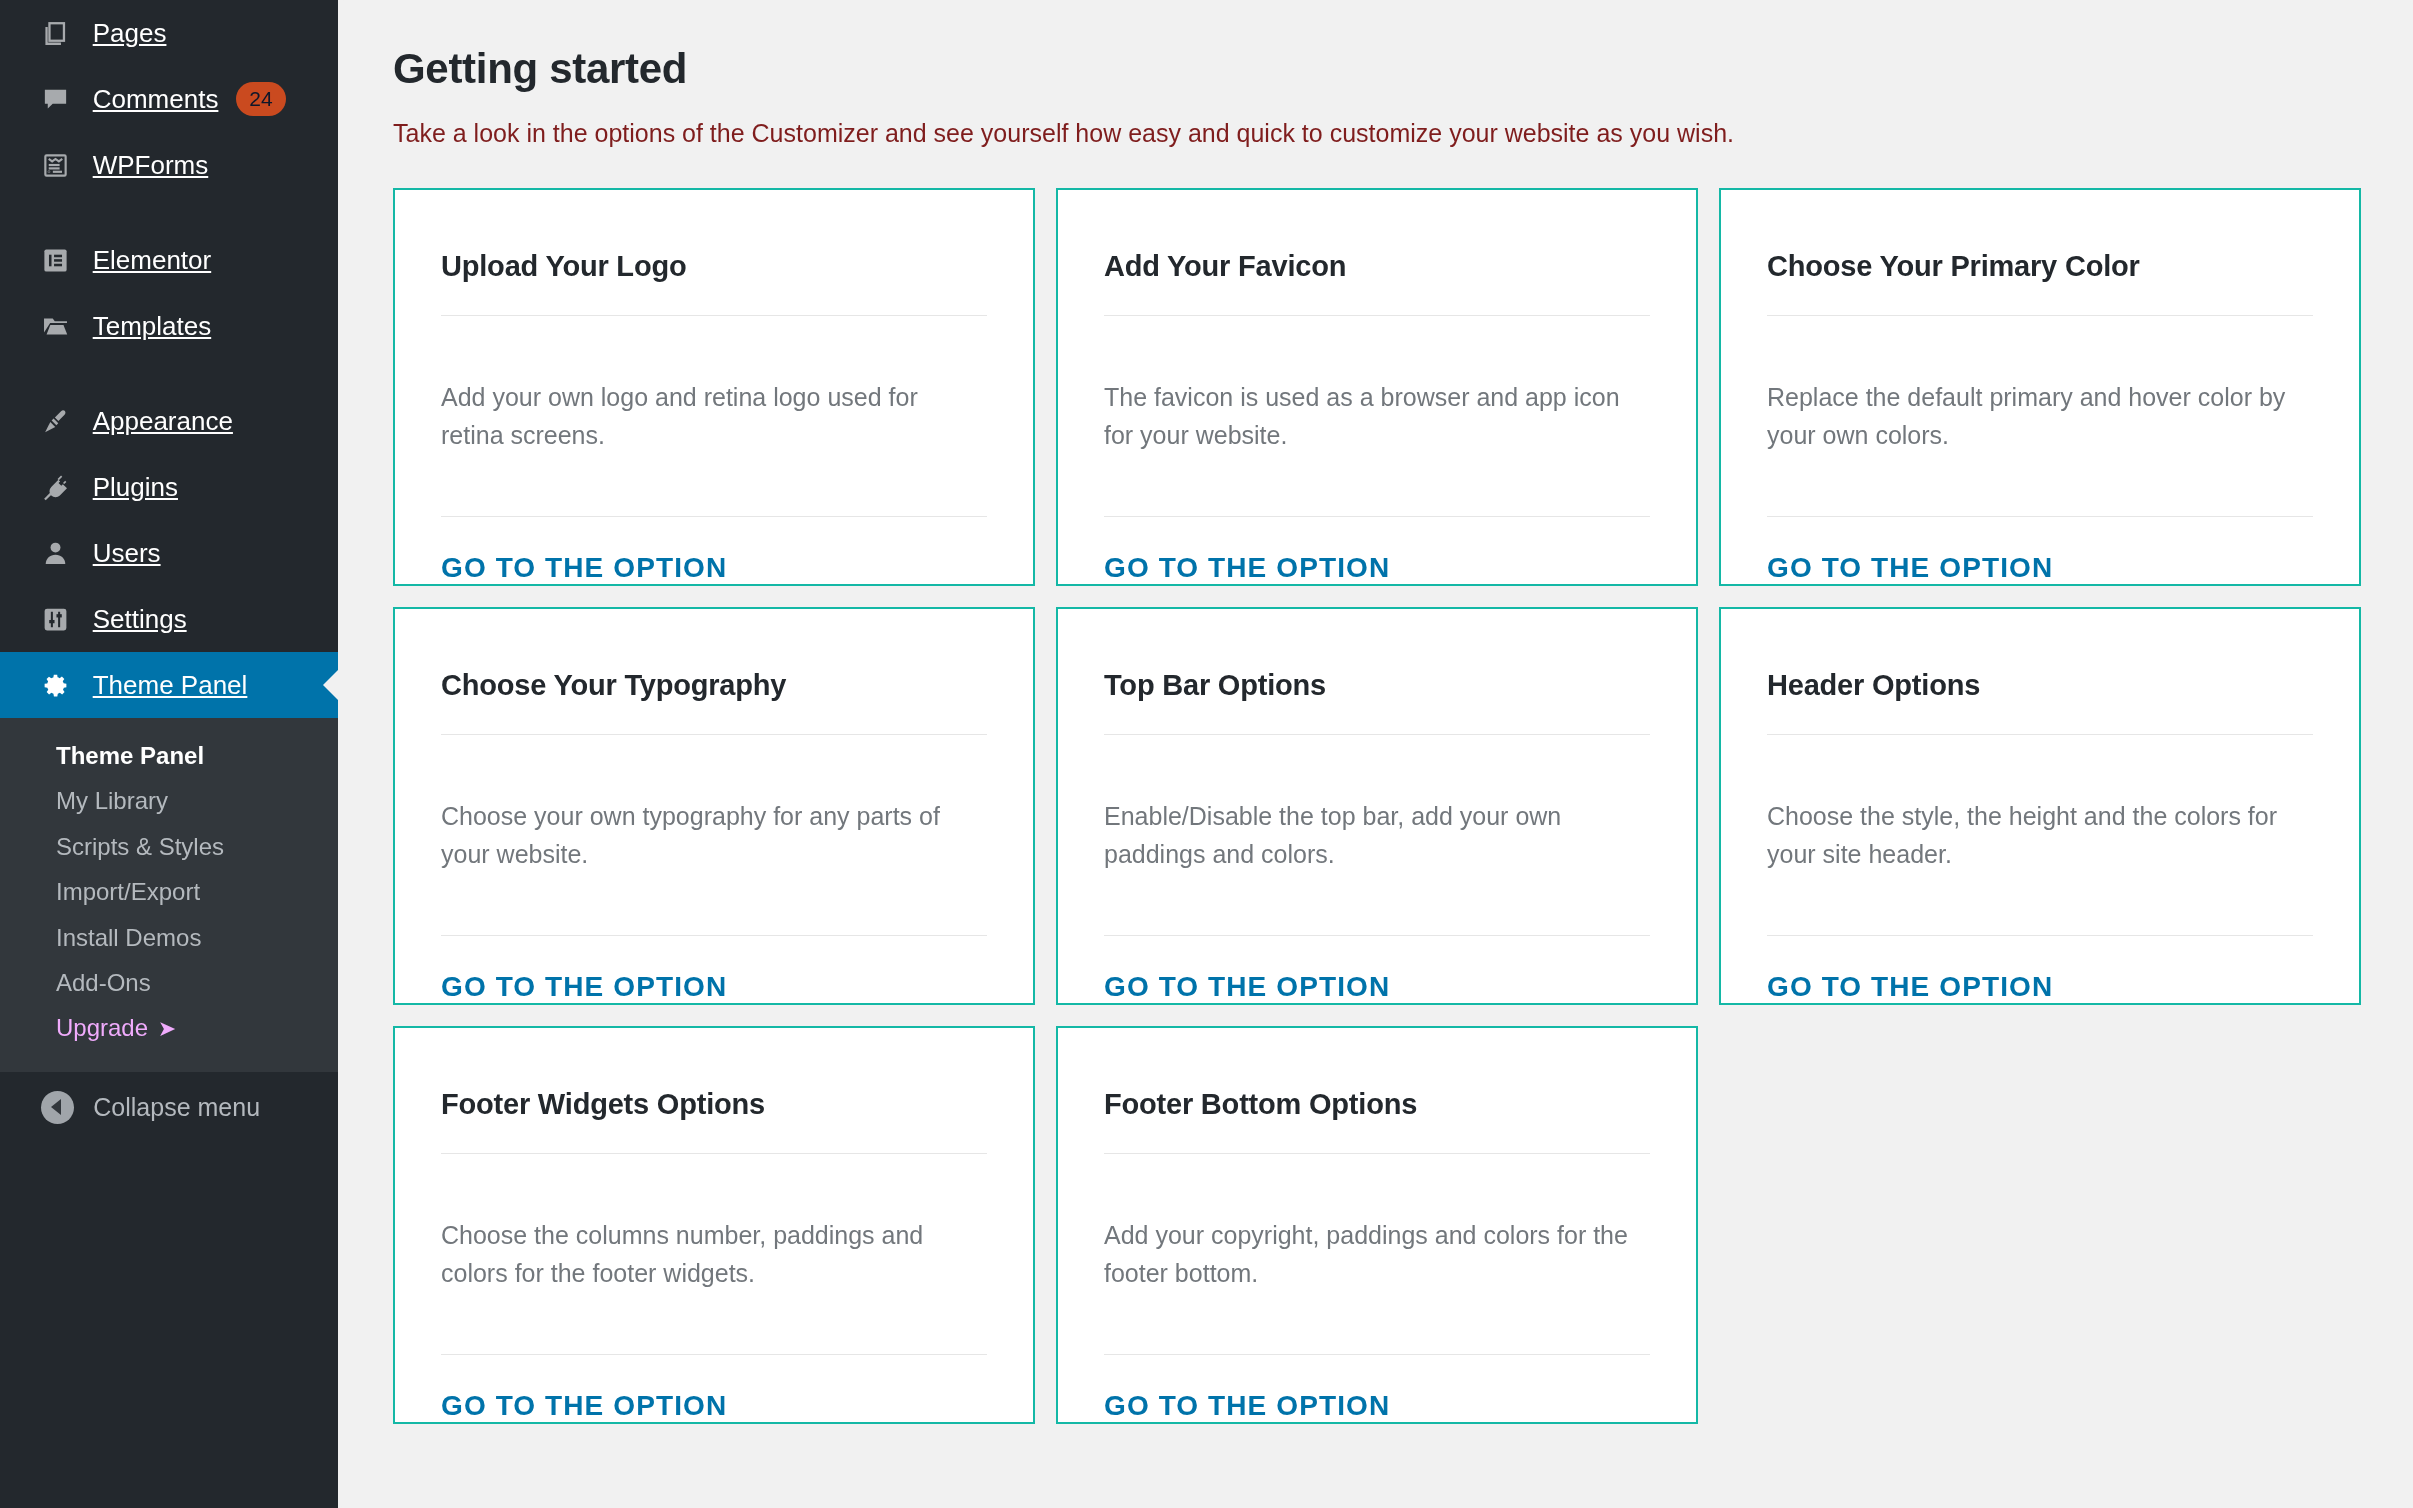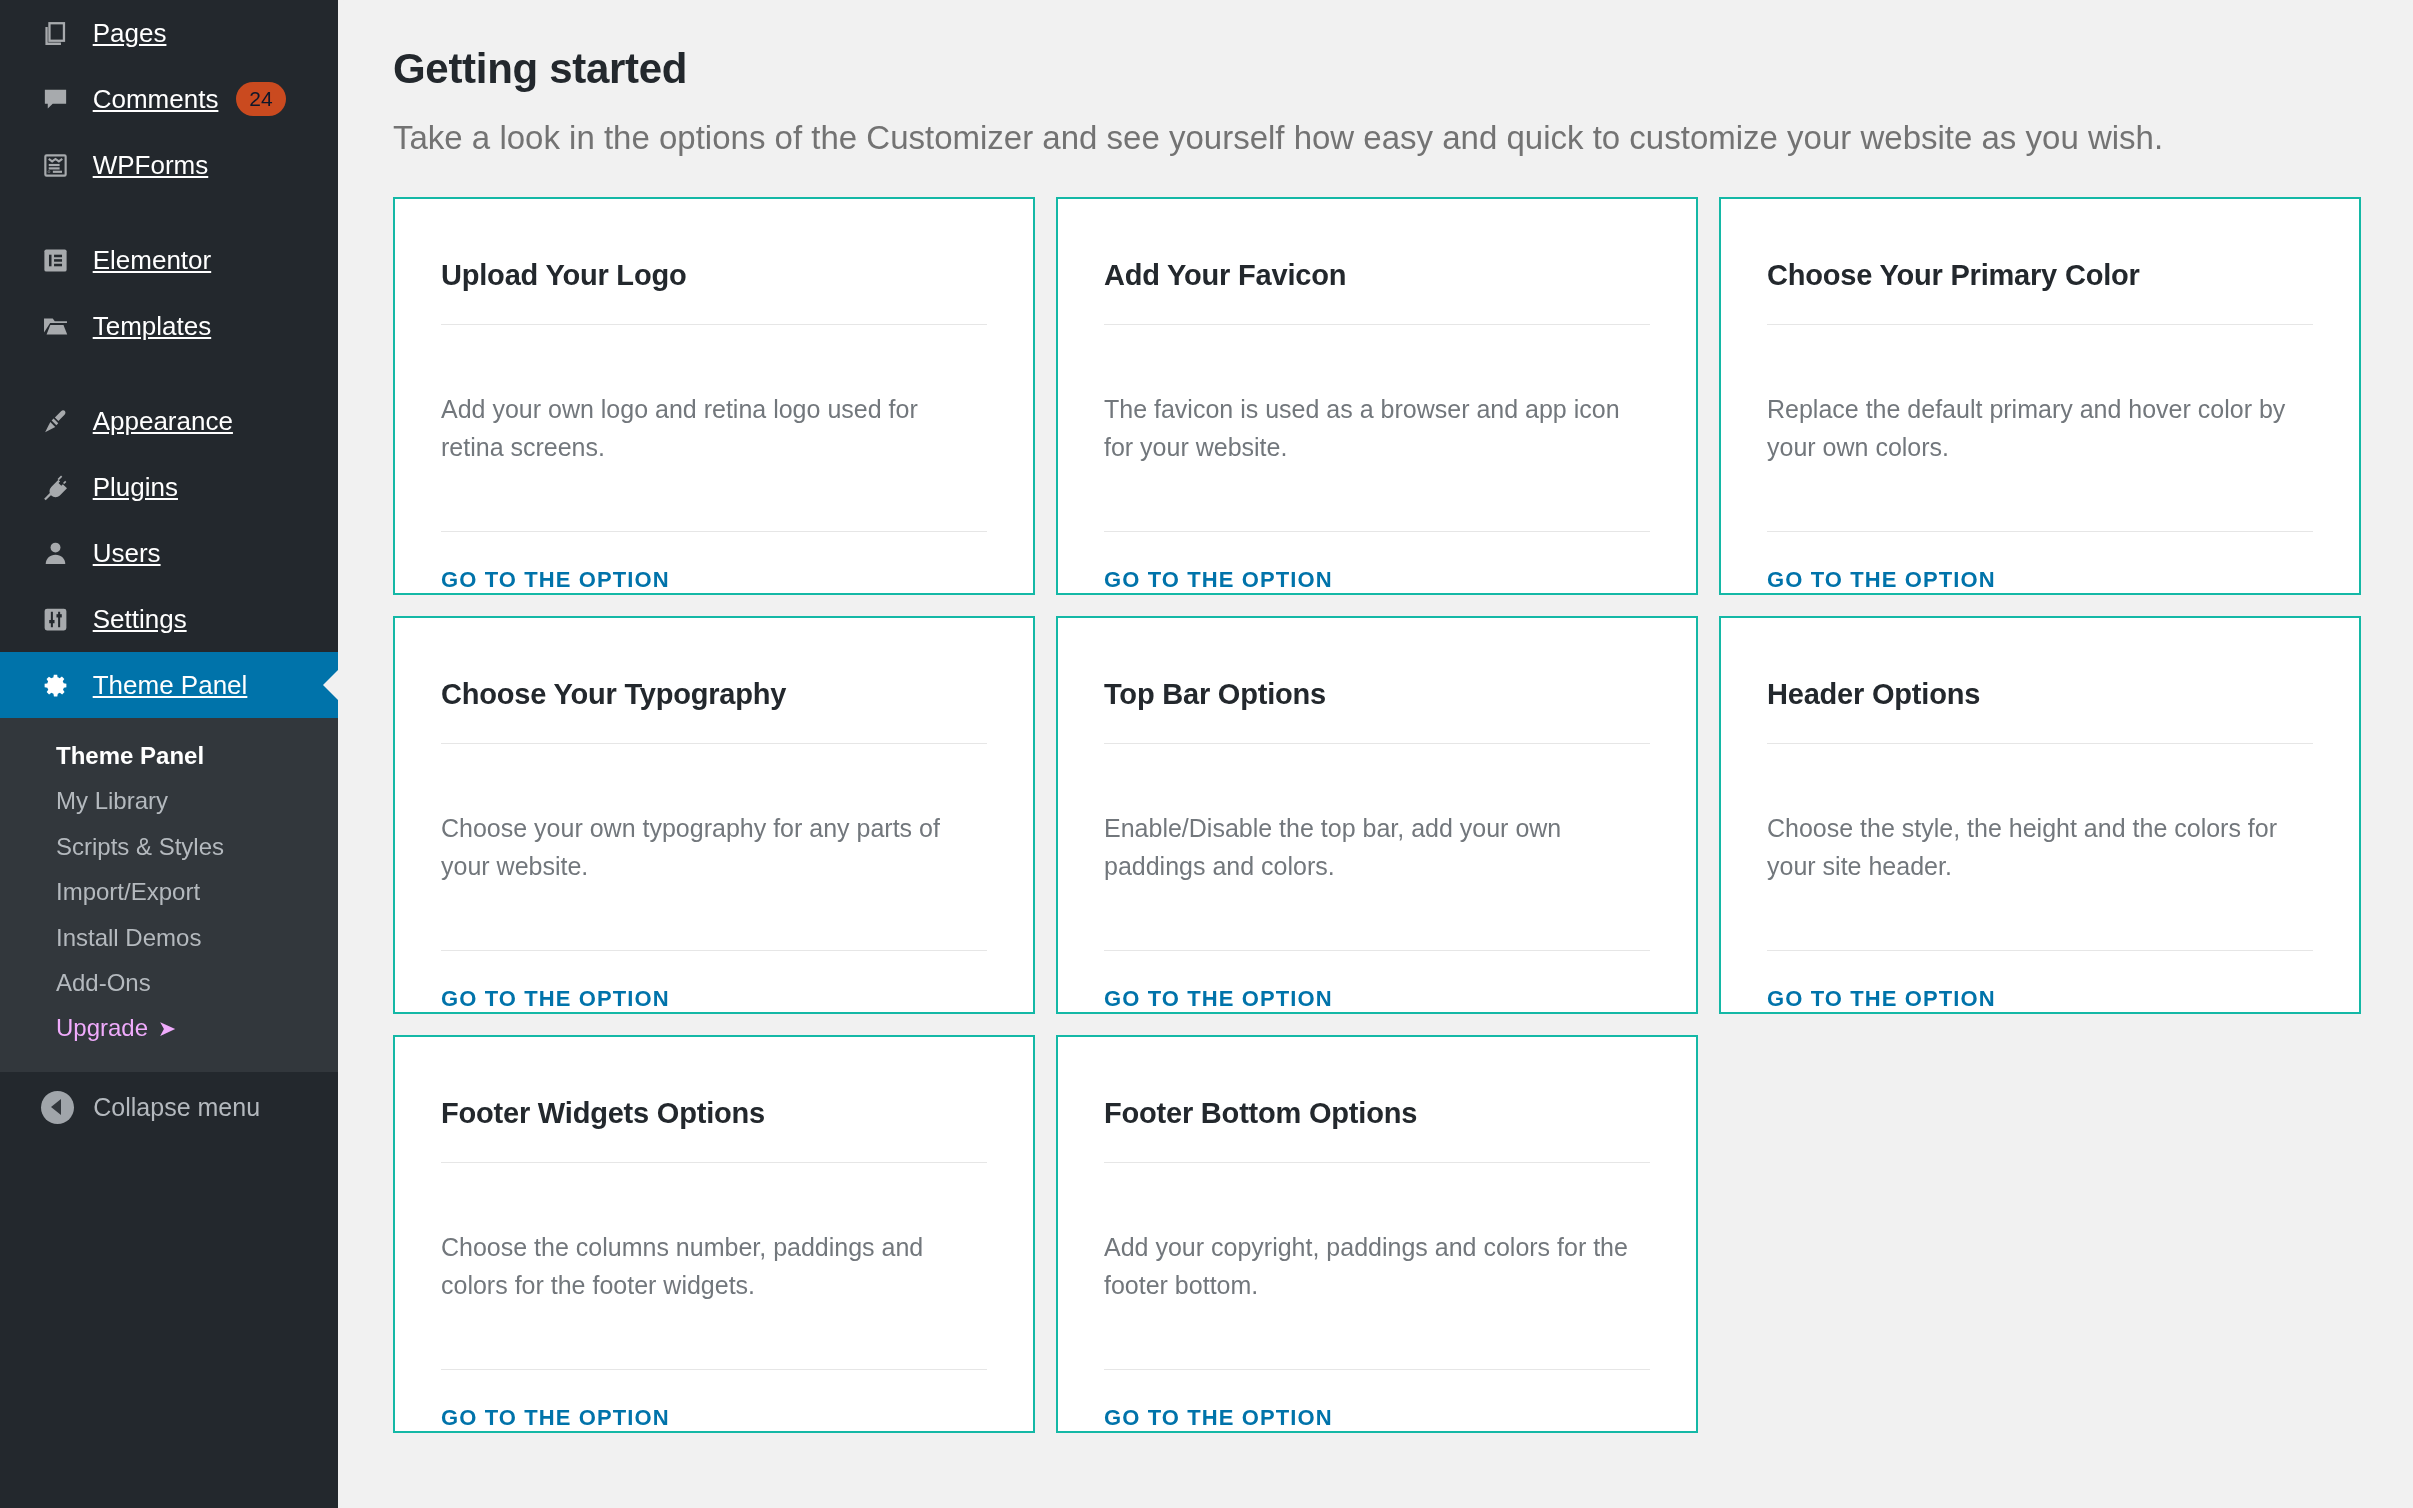--- a/index.html
+++ b/index.html
@@ -138,22 +138,22 @@
   }
 
   .page-title {
     font-size: 42px;
     font-weight: bold;
     color: #23282d;
     margin-top: 33px;
     letter-spacing: -0.3px;
   }
   .page-subtitle {
-    font-size: 33px;
-    color: #737373;
+    font-size: 25px;
+    color: #7f1d1d;
     margin-top: 26px;
   }
 
   .cards-grid {
     display: grid;
     grid-template-columns: repeat(3, 1fr);
     column-gap: 21px;
     row-gap: 21px;
     margin-top: 40px;
   }
@@ -188,21 +188,21 @@
     align-items: center;
     font-size: 25px;
     line-height: 1.52;
     color: #72777c;
   }
 
   .card-link-wrap {
     padding: 35px 0 0 0;
   }
   .card-link {
-    font-size: 22px;
+    font-size: 28px;
     font-weight: bold;
     color: #0073aa;
     text-transform: uppercase;
     letter-spacing: 1.1px;
     text-decoration: none;
     cursor: pointer;
     display: inline-block;
   }
 </style>
 </head>

